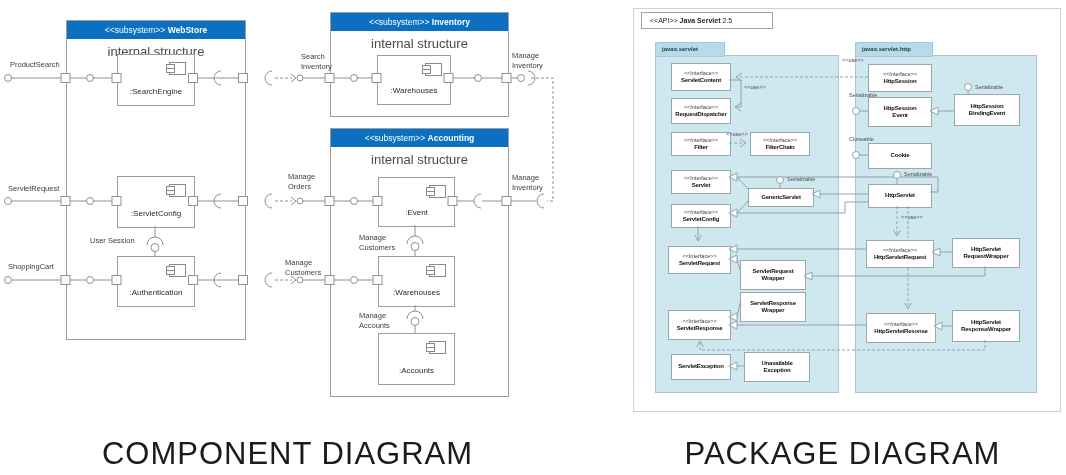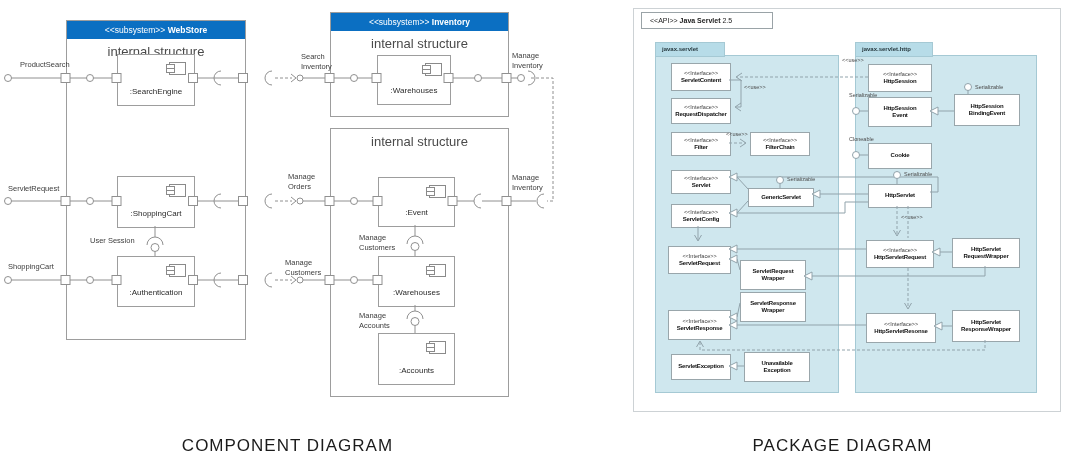--- a/index.html
+++ b/index.html
@@ -31,21 +31,21 @@
            white-space:nowrap;}
   .pkg-body{position:absolute;background:#cfe7ee;border:1px solid #a5c9d4;}
   .cls{position:absolute;background:#fff;border:1px solid #99a6ab;display:flex;
        flex-direction:column;justify-content:center;align-items:center;text-align:center;
        overflow:hidden;}
   .cls .st{font-size:5.5px;color:#3b3b3b;line-height:1.2;white-space:nowrap;}
   .cls .nm{font-size:6px;font-weight:bold;color:#101010;white-space:pre-line;line-height:1.25;
            letter-spacing:-0.2px;}
   .ann{position:absolute;font-size:5.5px;color:#4a4a4a;white-space:nowrap;}
   
-  .caption{position:absolute;font-size:17px;letter-spacing:1px;color:#1b1b1b;
+  .caption{position:absolute;font-size:31px;letter-spacing:1px;color:#1b1b1b;
            text-align:center;white-space:nowrap;}
   svg.overlay{position:absolute;left:0;top:0;pointer-events:none;}
 </style>
 </head>
 <body>
 
 <div class="canvas">
 
   <section>
 
@@ -53,30 +53,31 @@
       <div class="subsys-hdr"><span>&lt;&lt;subsystem&gt;&gt;</span> <b>WebStore</b></div>
       <div class="internal">internal structure</div>
     </div>
 
     <div class="subsys" style="left:330px;top:12px;width:177px;height:103px">
       <div class="subsys-hdr"><span>&lt;&lt;subsystem&gt;&gt;</span> <b>Inventory</b></div>
       <div class="internal">internal structure</div>
     </div>
 
     <div class="subsys" style="left:330px;top:128px;width:177px;height:267px">
+      <div class="subsys-hdr"><span>&lt;&lt;subsystem&gt;&gt;</span> <b>Accounting</b></div>
       <div class="internal">internal structure</div>
     </div>
 
     <div class="comp" style="left:117px;top:54px;width:76px;height:50px">
       <span class="comp-icon"></span>
       <span class="cname">:SearchEngine</span>
     </div>
     <div class="comp" style="left:117px;top:176px;width:76px;height:50px">
       <span class="comp-icon"></span>
-      <span class="cname">:ShoppingCart</span>
+      <span class="cname">:ServletConfig</span>
     </div>
     <div class="comp" style="left:117px;top:256px;width:76px;height:49px">
       <span class="comp-icon"></span>
       <span class="cname">:Authentication</span>
     </div>
     <div class="comp" style="left:377px;top:55px;width:72px;height:48px">
       <span class="comp-icon"></span>
       <span class="cname">:Warehouses</span>
     </div>
     <div class="comp" style="left:378px;top:177px;width:75px;height:48px">
@@ -85,21 +86,21 @@
     </div>
     <div class="comp" style="left:378px;top:256px;width:75px;height:49px">
       <span class="comp-icon"></span>
       <span class="cname">:Warehouses</span>
     </div>
     <div class="comp" style="left:378px;top:333px;width:75px;height:50px">
       <span class="comp-icon"></span>
       <span class="cname">:Accounts</span>
     </div>
 
-    <div class="lbl" style="left:20px;top:60px">ProductSearch</div>
+    <div class="lbl" style="left:10px;top:60px">ProductSearch</div>
     <div class="lbl" style="left:8px;top:184px">ServletRequest</div>
     <div class="lbl" style="left:8px;top:262px">ShoppingCart</div>
     <div class="lbl" style="left:301px;top:52px">Search
 Inventory</div>
     <div class="lbl" style="left:512px;top:51px">Manage
 Inventory</div>
     <div class="lbl" style="left:288px;top:172px">Manage
 Orders</div>
     <div class="lbl" style="left:512px;top:173px">Manage
 Inventory</div>

